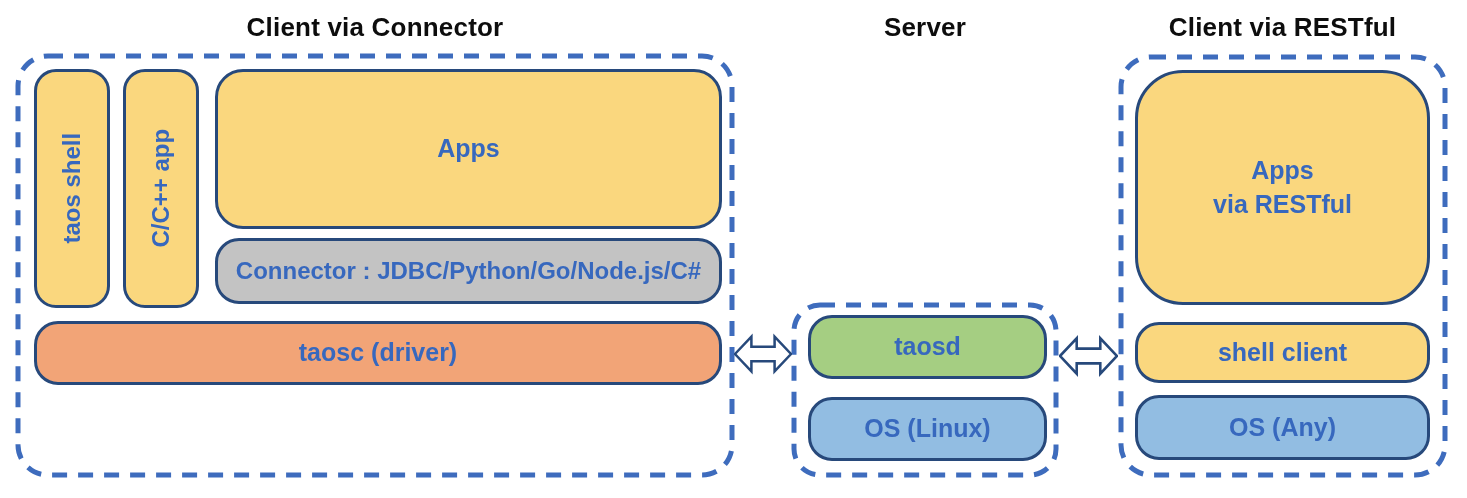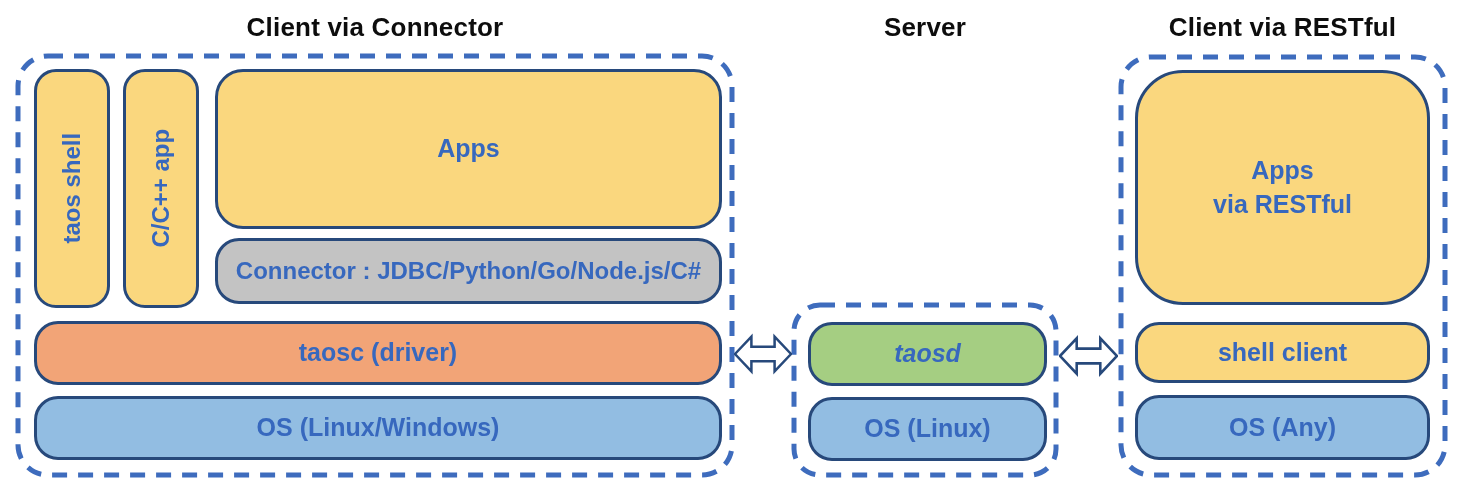--- a/index.html
+++ b/index.html
@@ -119,29 +119,26 @@
   </div>
 
   <div class="box r-bar fill-gray" style="left:215px; top:238px; width:507px; height:66px;">
     <span class="lbl fs-connector">Connector : JDBC/Python/Go/Node.js/C#</span>
   </div>
 
   <div class="box r-bar fill-orange" style="left:34px; top:321px; width:688px; height:64px;">
     <span class="lbl fs-bar">taosc (driver)</span>
   </div>
 
-  <div class="box r-bar fill-blue" style="left:34px; top:396px; width:688px; height:64px;">
-    <span class="lbl fs-bar">OS (Linux/Windows)</span>
-  </div>
 
   <svg class="arrow-icon" style="left:734px; top:332px; width:58px; height:44px;" viewBox="0 0 60 44" xmlns="http://www.w3.org/2000/svg">
     <polygon points="1,22 18,4 18,14.5 42,14.5 42,4 59,22 42,40 42,29.5 18,29.5 18,40"></polygon>
   </svg>
 
-  <div class="box r-bar fill-green" style="left:808px; top:322px; width:239px; height:64px;font-style:italic;">
+  <div class="box r-bar fill-green" style="left:808px; top:315px; width:239px; height:64px;">
     <span class="lbl fs-bar">taosd</span>
   </div>
 
   <div class="box r-bar fill-blue" style="left:808px; top:397px; width:239px; height:64px;">
     <span class="lbl fs-bar">OS (Linux)</span>
   </div>
 
   <svg class="arrow-icon" style="left:1059px; top:334px; width:59px; height:44px;" viewBox="0 0 60 44" xmlns="http://www.w3.org/2000/svg">
     <polygon points="1,22 18,4 18,14.5 42,14.5 42,4 59,22 42,40 42,29.5 18,29.5 18,40"></polygon>
   </svg>

